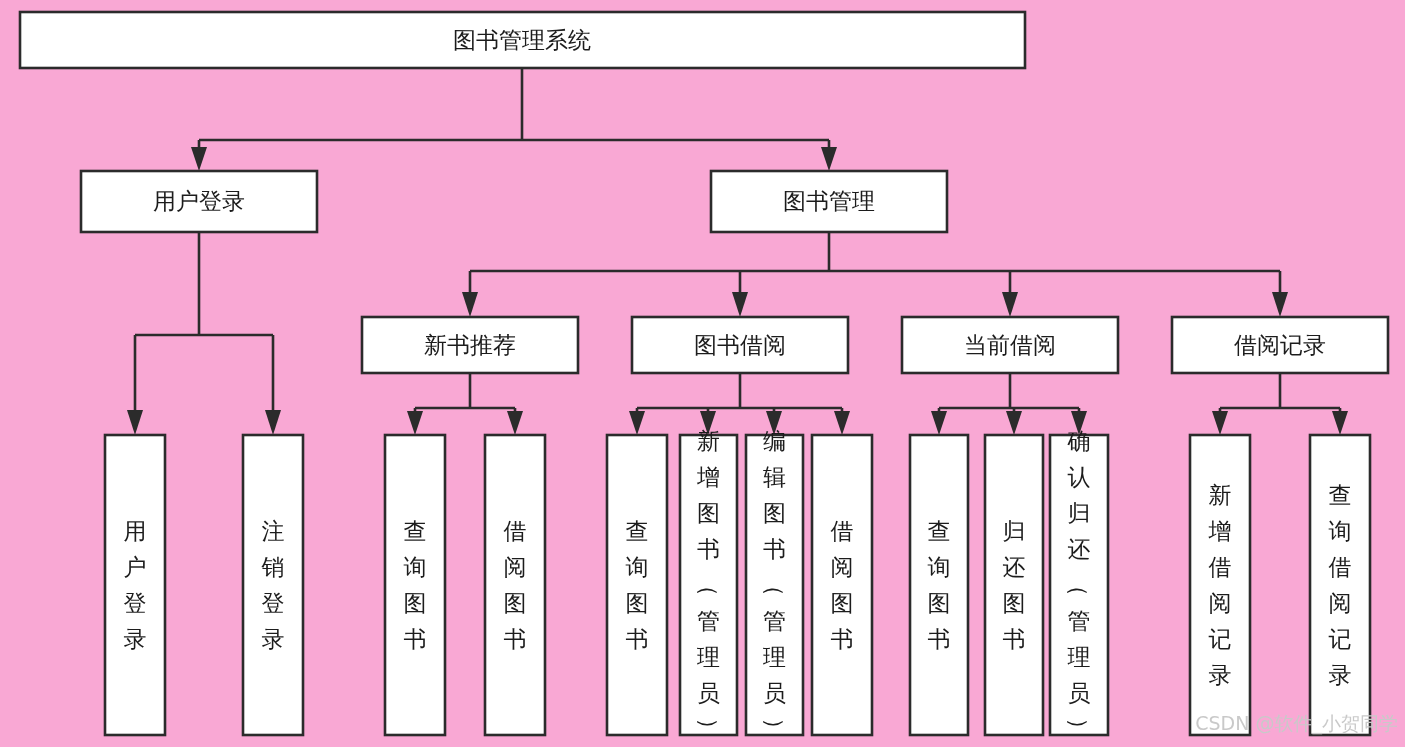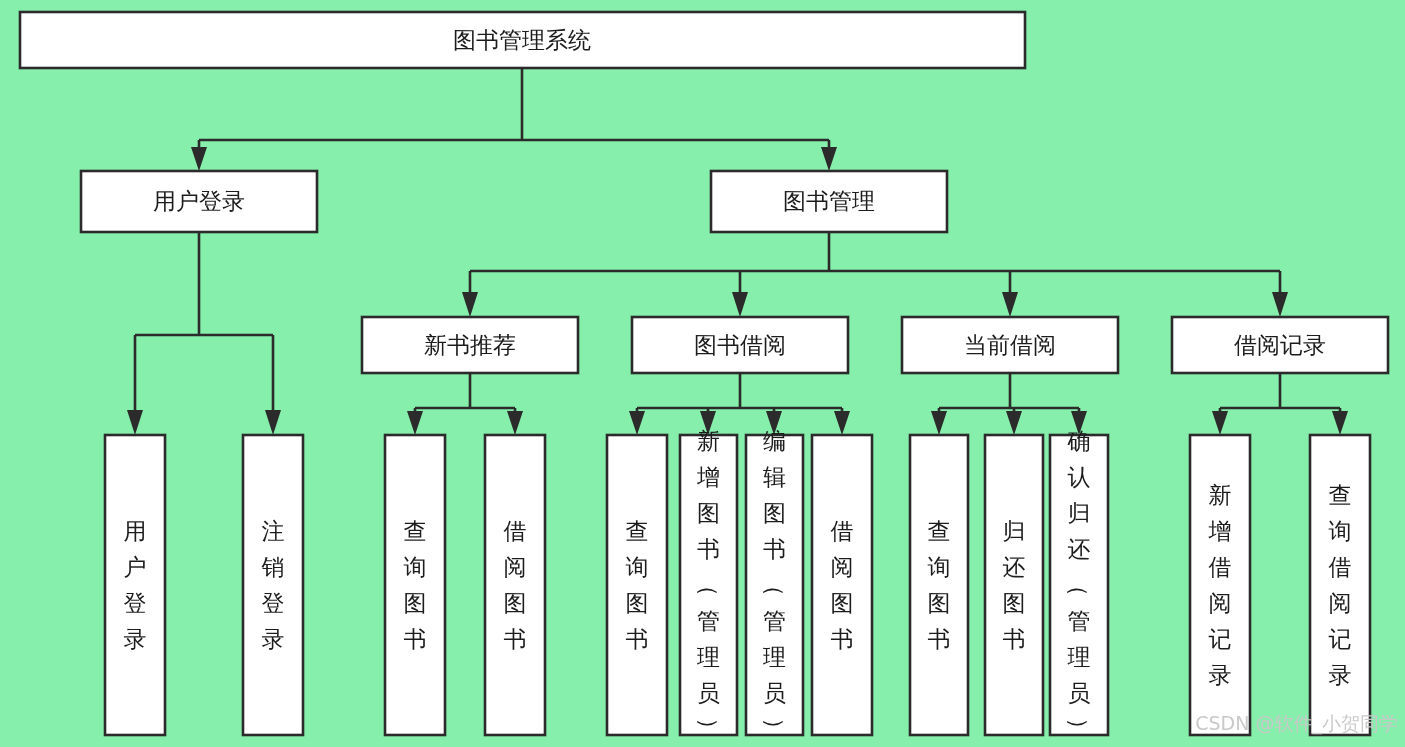--- a/index.html
+++ b/index.html
@@ -10,21 +10,21 @@
   body {
     width: 1405px;
     height: 747px;
     font-family: "DejaVu Sans", "Liberation Sans", sans-serif;
     overflow: hidden;
   }
   #diagram-root {
     position: relative;
     width: 1405px;
     height: 747px;
-    background: #86efac;
+    background: #f9a8d4;
   }
   svg.diagram-canvas {
     position: absolute;
     top: 0;
     left: 0;
     width: 1405px;
     height: 747px;
     display: block;
   }
   .node-box {

